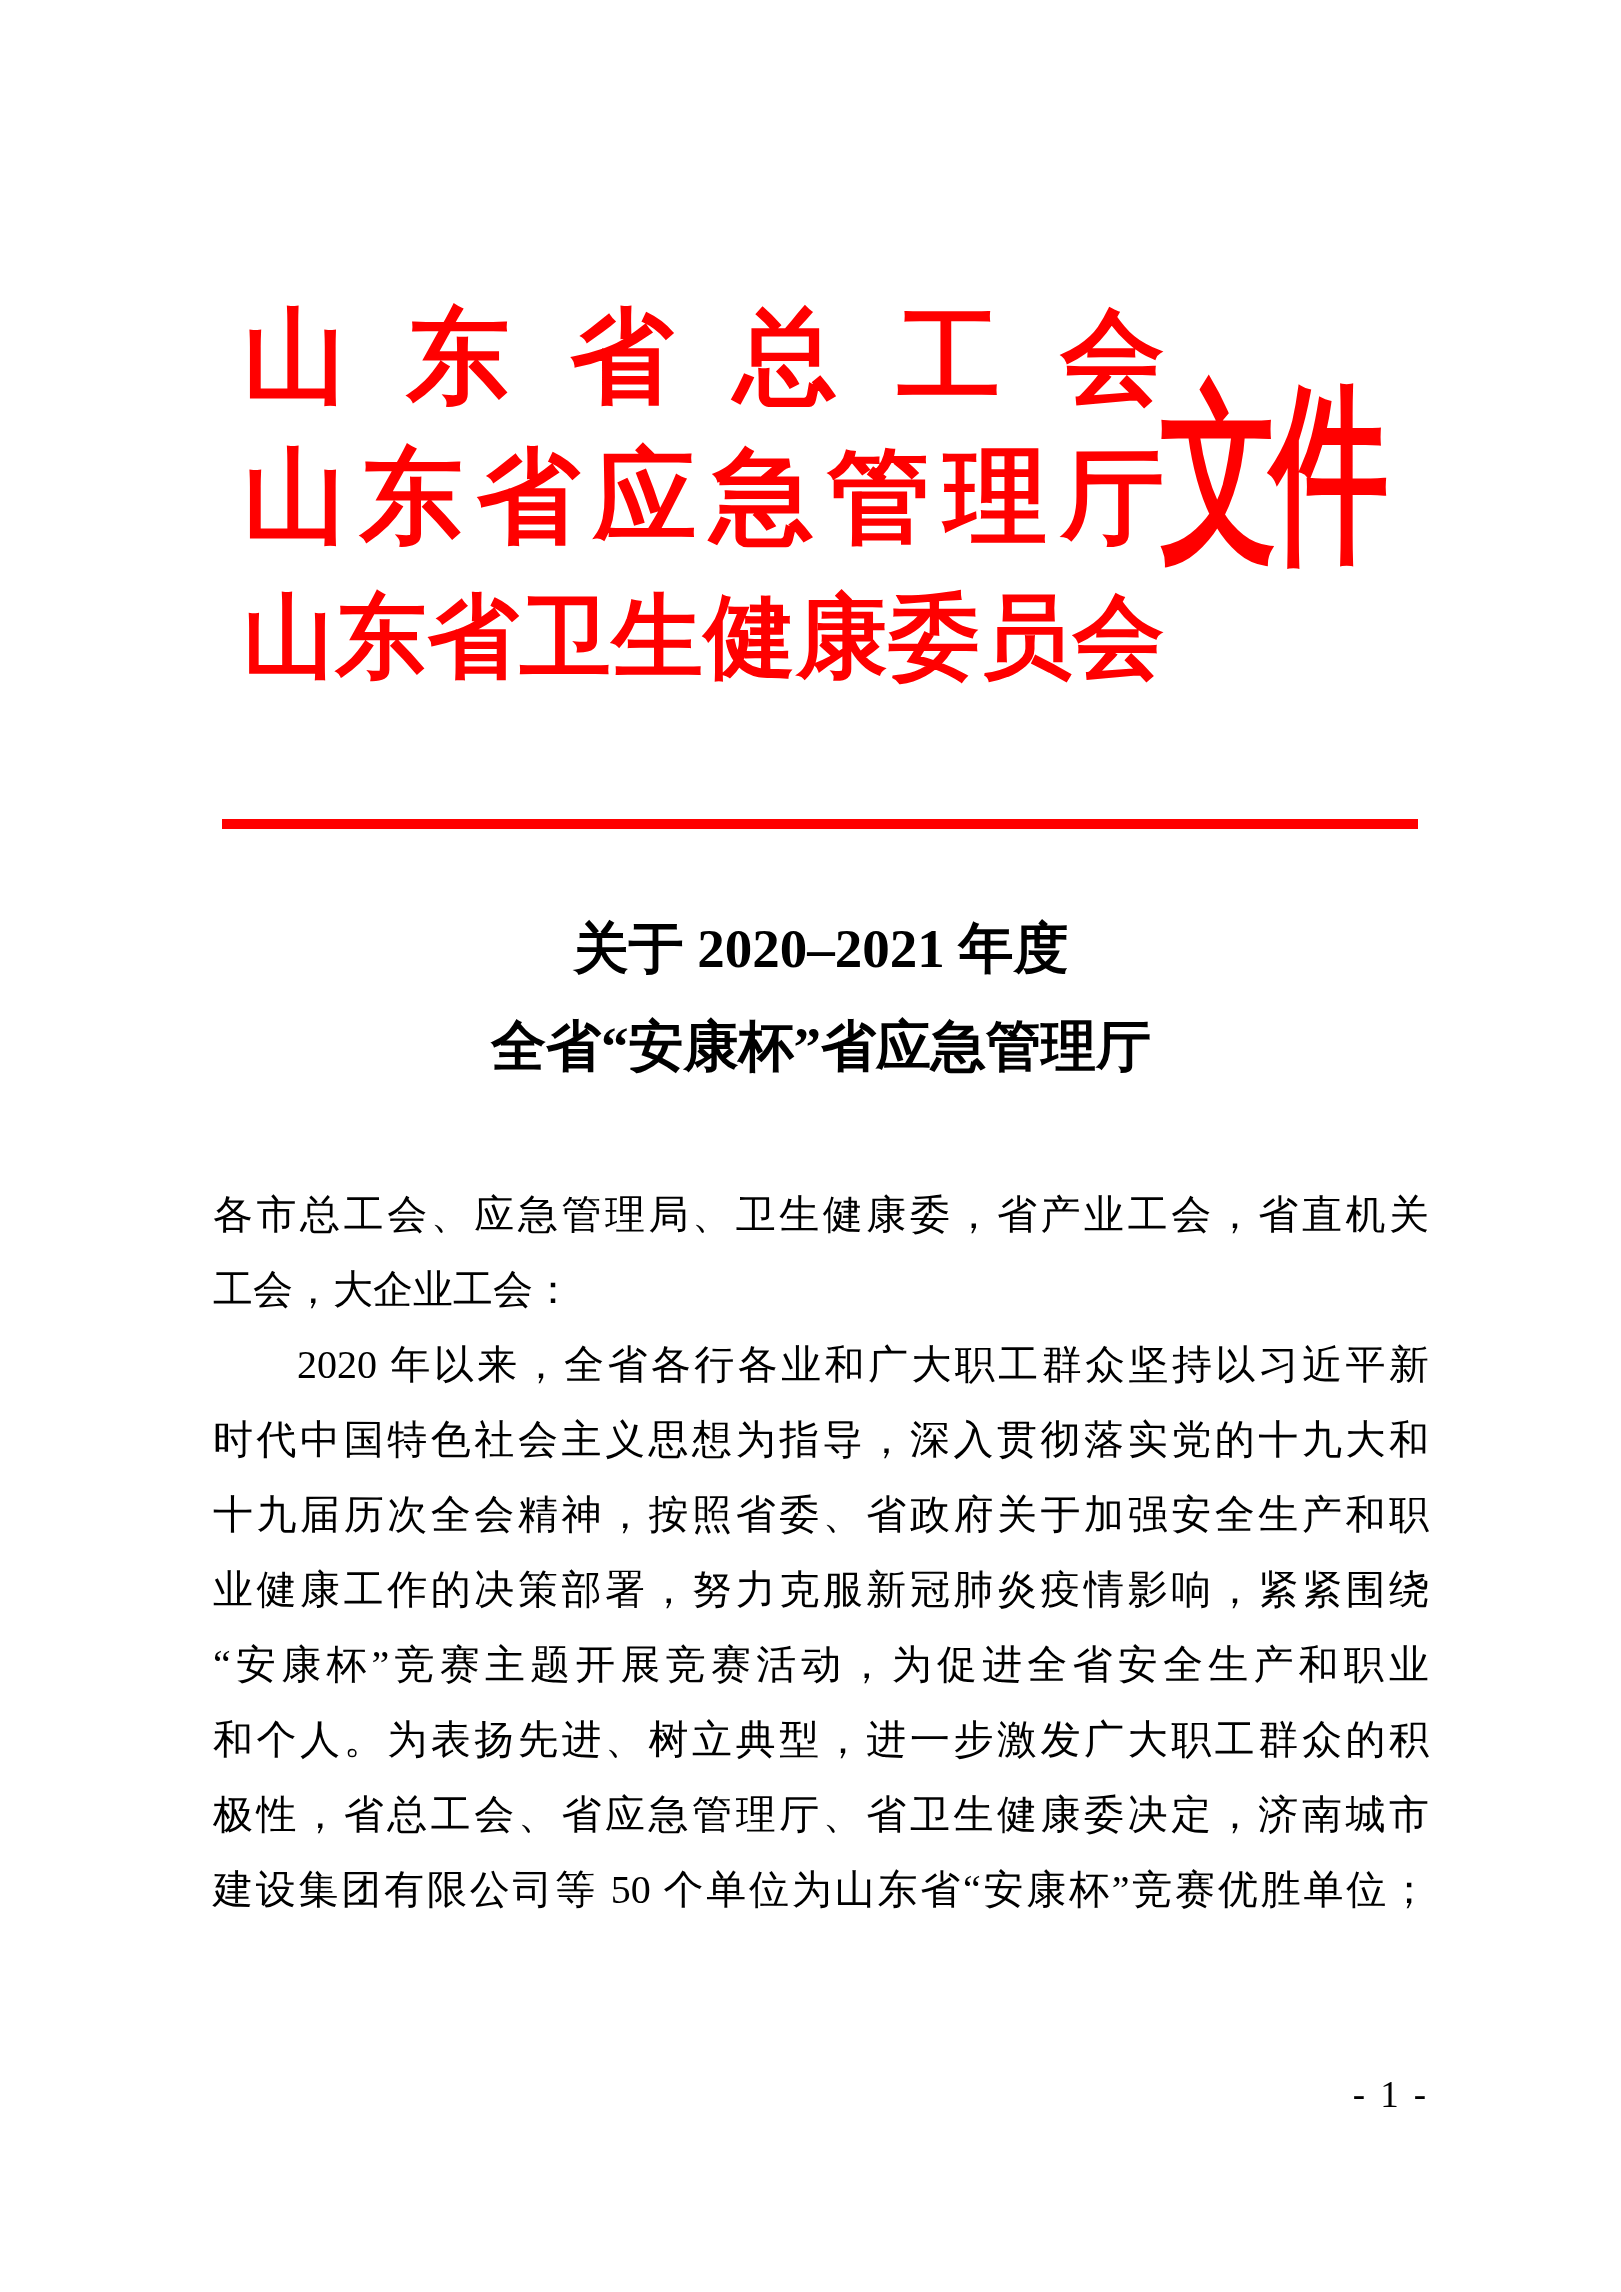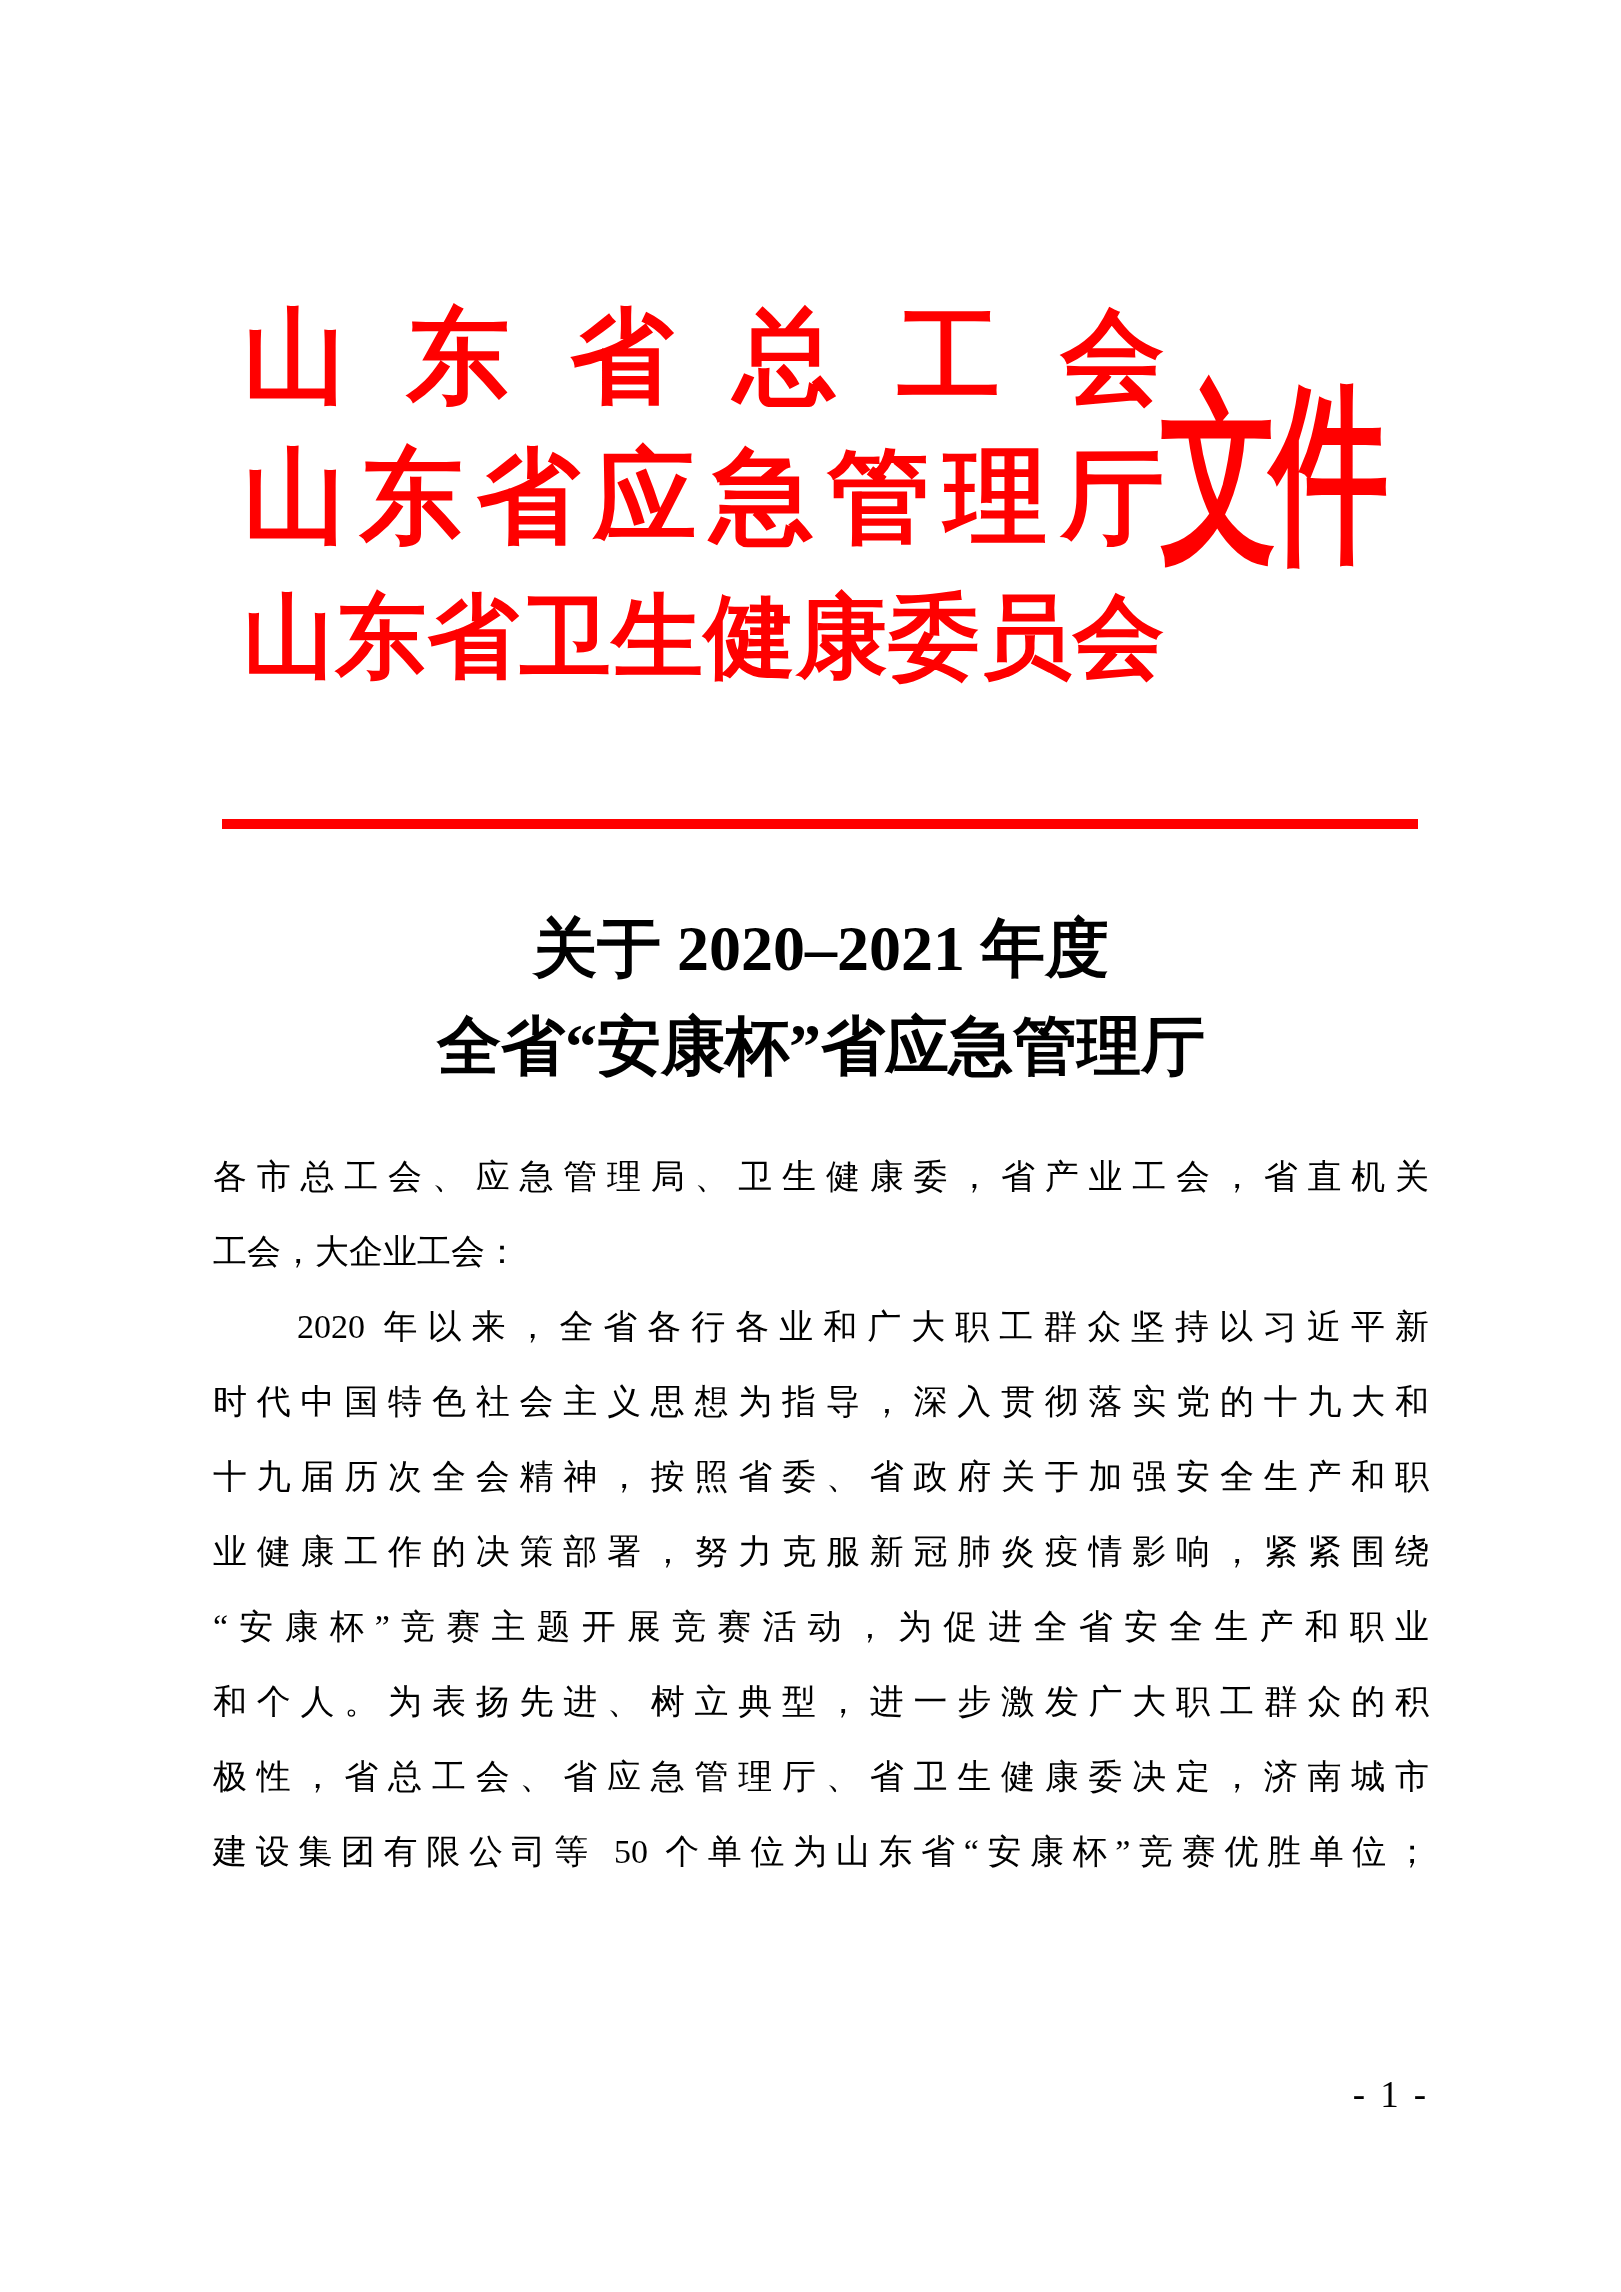--- a/index.html
+++ b/index.html
@@ -64,33 +64,33 @@
   }
 
   
   .doc-title {
     position: absolute;
     left: 213px;
     top: 900px;
     width: 1216px;
     margin: 0;
     text-align: center;
-    font-size: 64px;
+    font-size: 55px;
     font-weight: bold;
     line-height: 98px;
   }
   .title-line { display: block; }
 
   
   .body-text {
     position: absolute;
     left: 213px;
-    top: 1139px;
+    top: 1177px;
     width: 1216px;
-    font-size: 34px;
+    font-size: 40px;
     line-height: 75px;
   }
   .body-line {
     height: 75px;
     white-space: nowrap;
   }
   .body-line.fill {
     white-space: normal;
     text-align: justify;
     text-align-last: justify;

